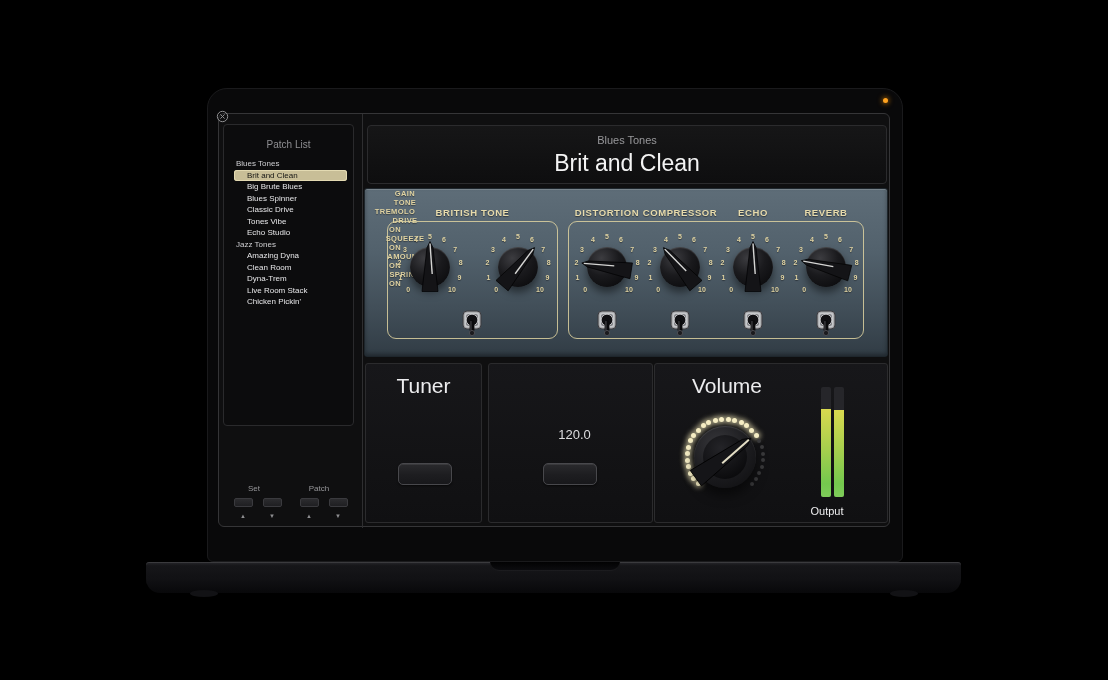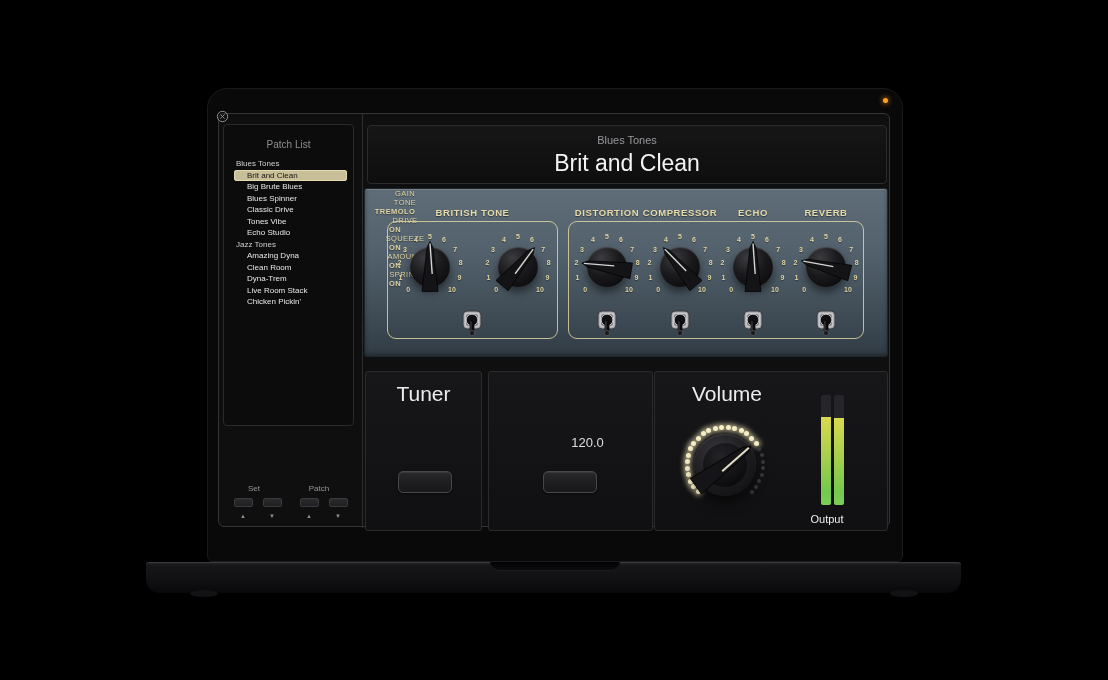--- a/index.html
+++ b/index.html
@@ -48,34 +48,34 @@
   .hdr-patch{left:0;top:24px;width:100%;text-align:center;font-size:23px;color:#f4f4f4;}
 
   
   .amp{left:145px;top:74px;width:524px;height:169px;border-radius:3px;
        background:linear-gradient(180deg,#5e6d78 0%,#52616c 38%,#414e58 72%,#313c45 100%);
        box-shadow:inset 0 1px 0 rgba(255,255,255,.18), inset 0 -2px 4px rgba(0,0,0,.35);
        border:1px solid #1e262c;}
   .amp-box{border:1.5px solid rgba(222,210,160,.85);border-radius:9px;}
   .sec-title{font-size:9.5px;font-weight:bold;letter-spacing:.6px;color:#e7dbac;text-align:center;
              text-shadow:0 1px 1px rgba(0,0,0,.45);white-space:nowrap;}
-  .knob-label{font-size:7.5px;font-weight:normal;letter-spacing:.4px;color:#e0d3a2;text-align:center;
+  .knob-label{font-size:7.5px;font-weight:bold;letter-spacing:.4px;color:#e0d3a2;text-align:center;
               text-shadow:0 1px 1px rgba(0,0,0,.4);}
   .knob76{width:76px;height:76px;}
   .tick{position:absolute;font-size:7px;font-weight:bold;color:#e0d3a2;transform:translate(-50%,-50%);
         text-shadow:0 1px 1px rgba(0,0,0,.4);}
   .knob-body{position:absolute;left:18px;top:18px;width:40px;height:40px;border-radius:50%;
              background:radial-gradient(circle at 36% 28%,#3c3c40 0%,#1a1a1d 45%,#060608 100%);
              box-shadow:0 5px 9px rgba(0,0,0,.5), inset 0 1px 1px rgba(255,255,255,.15);}
   .switch-label{font-size:7.5px;font-weight:bold;letter-spacing:.4px;color:#e0d3a2;text-align:center;
                 text-shadow:0 1px 1px rgba(0,0,0,.4);}
 
   
   .bpanel{border:1px solid #2b2b2d;border-radius:3px;
-          background:linear-gradient(180deg,#17171a,#121214 70%,#101012);margin-top:8px;}
+          background:linear-gradient(180deg,#17171a,#121214 70%,#101012);}
   .bp-title{font-size:21px;color:#ececee;text-align:center;white-space:nowrap;}
   .bigbtn{width:54px;height:22px;border-radius:5px;border:1px solid #48484c;
           background:linear-gradient(180deg,#2a2a2d,#1d1d20 55%,#18181b);
           box-shadow:inset 0 1px 0 rgba(255,255,255,.08), 0 1px 2px rgba(0,0,0,.6);cursor:pointer;}
   .bpm{font-size:13px;color:#dedee0;text-align:center;width:100%;}
   .meter{width:10px;height:110px;background:#26262a;border-radius:2px;overflow:hidden;position:absolute;}
   .meter-fill{position:absolute;left:0;bottom:0;width:100%;}
   .output-label{font-size:11px;color:#eeeef0;text-align:center;}
   .vouter{position:absolute;left:24px;top:24px;width:62px;height:62px;border-radius:50%;
           background:radial-gradient(circle at 38% 30%,#37373b 0%,#1b1b1e 55%,#0d0d0f 100%);
@@ -342,21 +342,21 @@
             <circle cx="10" cy="23" r="2.6" fill="#1b1b1e" stroke="#55555a" stroke-width="0.8"></circle>
           </svg></div>
       </div>
 
     <div class="abs bpanel" style="left:146px;top:249px;width:117px;height:160px">
       <div class="abs bp-title" style="left:0;top:10px;width:100%">Tuner</div>
       <div class="abs bigbtn" style="left:32px;top:99px"></div>
     </div>
 
     <div class="abs bpanel" style="left:269px;top:249px;width:165px;height:160px">
-      <div class="abs bpm" style="left:17px;top:63px">120.0</div>
+      <div class="abs bpm" style="left:4px;top:63px">120.0</div>
       <div class="abs bigbtn" style="left:54px;top:99px"></div>
     </div>
 
     <div class="abs bpanel" style="left:435px;top:249px;width:234px;height:160px">
       <div class="abs bp-title" style="left:12px;top:10px;width:120px">Volume</div>
       <div class="abs" id="volume-knob" style="left:15px;top:38px;width:110px;height:110px">
           <div class="dot lit" style="left: 25.6299px; top: 79.3701px;"></div>
           <div class="dot lit" style="left: 21.3722px; top: 74.2959px;"></div>
           <div class="dot lit" style="left: 18.0603px; top: 68.5595px;"></div>
           <div class="dot lit" style="left: 15.7948px; top: 62.3351px;"></div>

